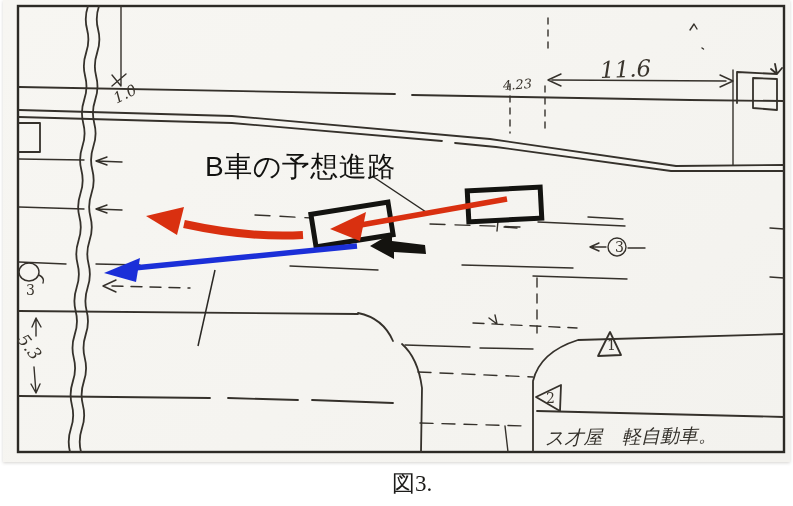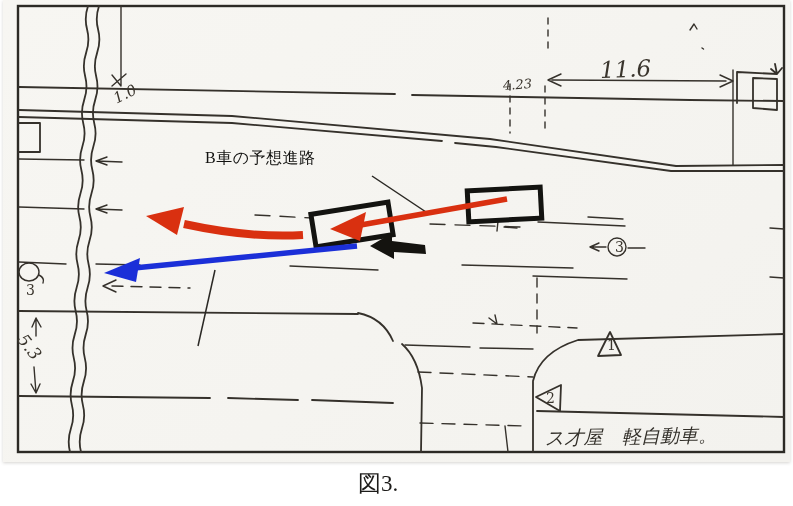--- a/index.html
+++ b/index.html
@@ -21,33 +21,33 @@
   .carbox{stroke:#131310;stroke-width:5px;fill:none;stroke-linejoin:miter;}
   .frame{stroke:#2c2a25;stroke-width:2.4px;fill:none;}
   .red-stroke{stroke:var(--arrow_red,#d93010);fill:none;}
   .red-fill{fill:var(--arrow_red,#d93010);stroke:none;}
   .blue-stroke{stroke:var(--arrow_blue,#1b2fd8);fill:none;}
   .blue-fill{fill:var(--arrow_blue,#1b2fd8);stroke:none;}
   .black-fill{fill:var(--arrow_black,#14130f);stroke:none;}
   .leader{stroke:#2a2824;stroke-width:1.5px;fill:none;}
   .lbl{
     position:absolute;color:#121210;white-space:nowrap;
-    font-family:Liberation Serif, serif;
-    font-size:16px;letter-spacing:.5px;
+    font-family:Liberation Sans, sans-serif;
+    font-size:28px;letter-spacing:.5px;
   }
   .hand{
     position:absolute;color:#3a352d;white-space:nowrap;
     font-family:"DejaVu Serif", serif;font-style:italic;
   }
   .marker-num{
     position:absolute;color:#3a352d;white-space:nowrap;
     font-family:"DejaVu Serif", serif;font-size:14px;
   }
   #caption{
-    position:absolute;left:313px;top:468px;width:130px;text-align:center;
+    position:absolute;left:347px;top:468px;width:130px;text-align:center;
     font-family:"Liberation Serif", serif;font-size:23px;color:#1c1b19;
   }
   #note-bottom{left:542px;top:424px;font-size:19px;transform:rotate(-1deg);color:#33302a;}
   #dim-116{left:597px;top:56px;font-size:23px;transform:rotate(-2deg);}
   #dim-423{left:500px;top:77px;font-size:13px;transform:rotate(-4deg);}
   #dim-10{left:110px;top:85px;font-size:15px;transform:rotate(-26deg);}
   #dim-53{left:26px;top:330px;font-size:17px;transform:rotate(52deg);transform-origin:left top;}
 </style>
 </head>
 <body>

